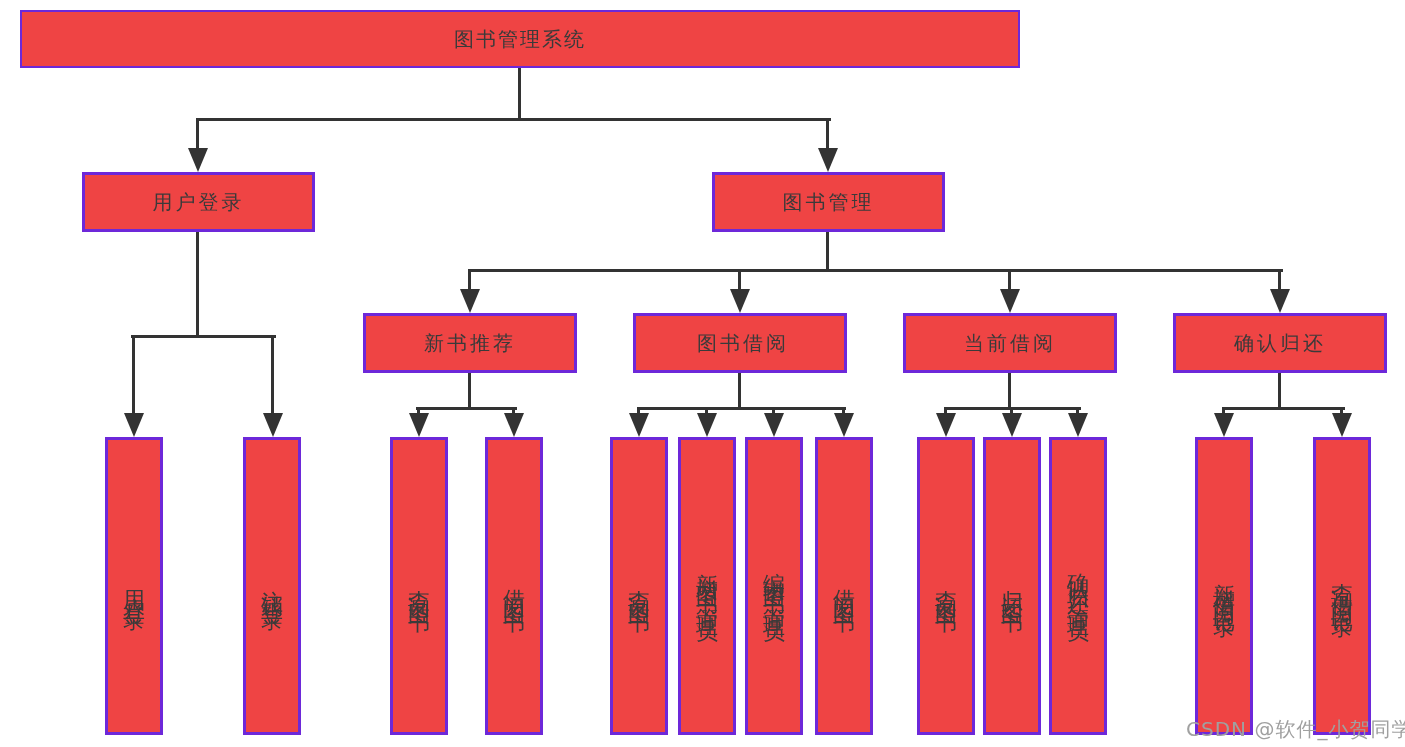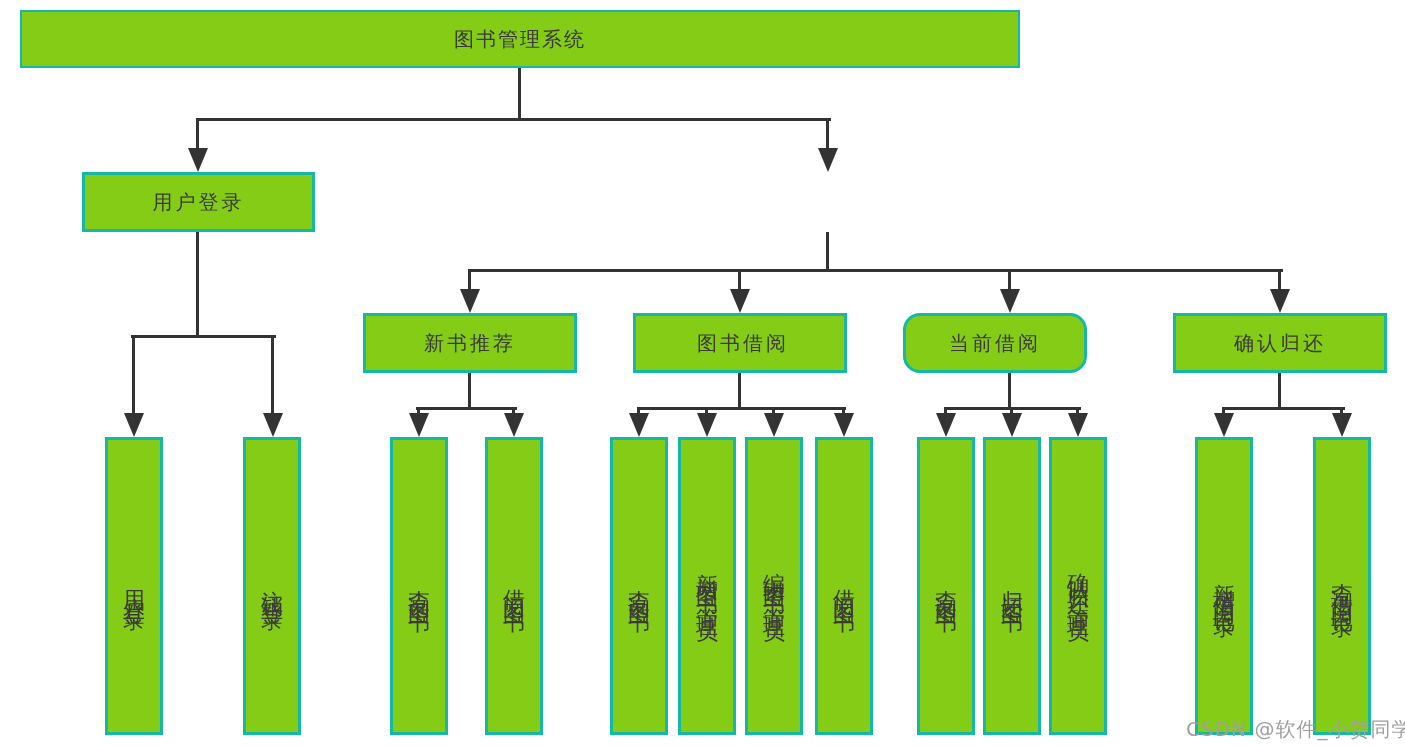--- a/index.html
+++ b/index.html
@@ -7,22 +7,22 @@
     position: relative;
     width: 1405px;
     height: 747px;
     background: #ffffff;
     font-family: "DejaVu Sans", "Liberation Sans", sans-serif;
     overflow: hidden;
   }
   .box {
     position: absolute;
     box-sizing: border-box;
-    border: 3px solid #14b8a6;
-    background: #84cc16;
+    border: 3px solid #6d28d9;
+    background: #ef4444;
     color: #3a3a3a;
     display: flex;
     align-items: center;
     justify-content: center;
     text-align: center;
   }
   .root-box { border-width: 2px; font-size: 20px; letter-spacing: 2px; }
   .h-box { font-size: 20px; letter-spacing: 3px; }
   .leaf-box { width: 58px; height: 298px; top: 437px; }
   .leaf-box .vtext {
@@ -56,28 +56,31 @@
 
 <div id="stage">
 
   <div class="box root-box" style="left:20px; top:10px; width:1000px; height:58px;">
     <span>图书管理系统</span>
   </div>
 
   <div class="box h-box" style="left:82px; top:172px; width:233px; height:60px;">
     <span>用户登录</span>
   </div>
+  <div class="box h-box" style="left:712px; top:172px; width:233px; height:60px;">
+    <span>图书管理</span>
+  </div>
 
   <div class="box h-box" style="left:363px; top:313px; width:214px; height:60px;">
     <span>新书推荐</span>
   </div>
   <div class="box h-box" style="left:633px; top:313px; width:214px; height:60px;padding-left:6px;">
     <span>图书借阅</span>
   </div>
-  <div class="box h-box" style="left:903px; top:313px; width:184px; height:60px;border-radius:17px;">
+  <div class="box h-box" style="left:903px; top:313px; width:214px; height:60px;">
     <span>当前借阅</span>
   </div>
   <div class="box h-box" style="left:1173px; top:313px; width:214px; height:60px;">
     <span>确认归还</span>
   </div>
 
   <div class="box leaf-box" style="left:105px;">
     <span class="vtext">用户登录</span>
   </div>
   <div class="box leaf-box" style="left:243px;">

